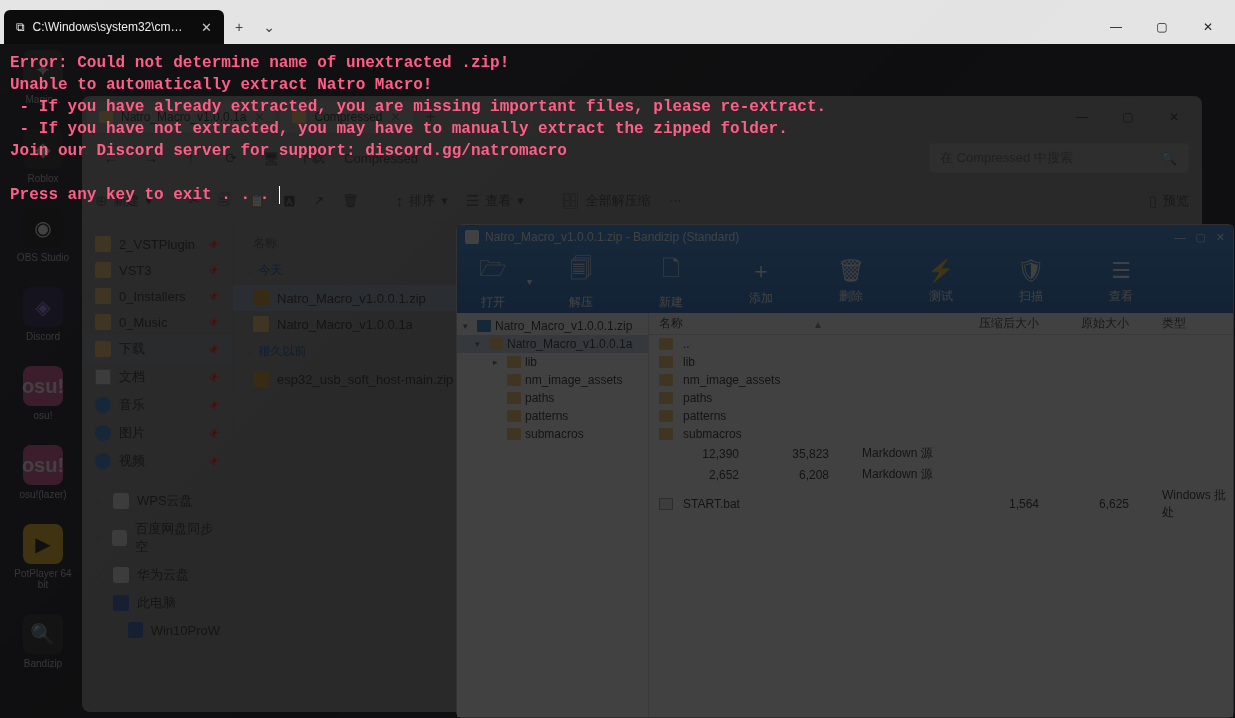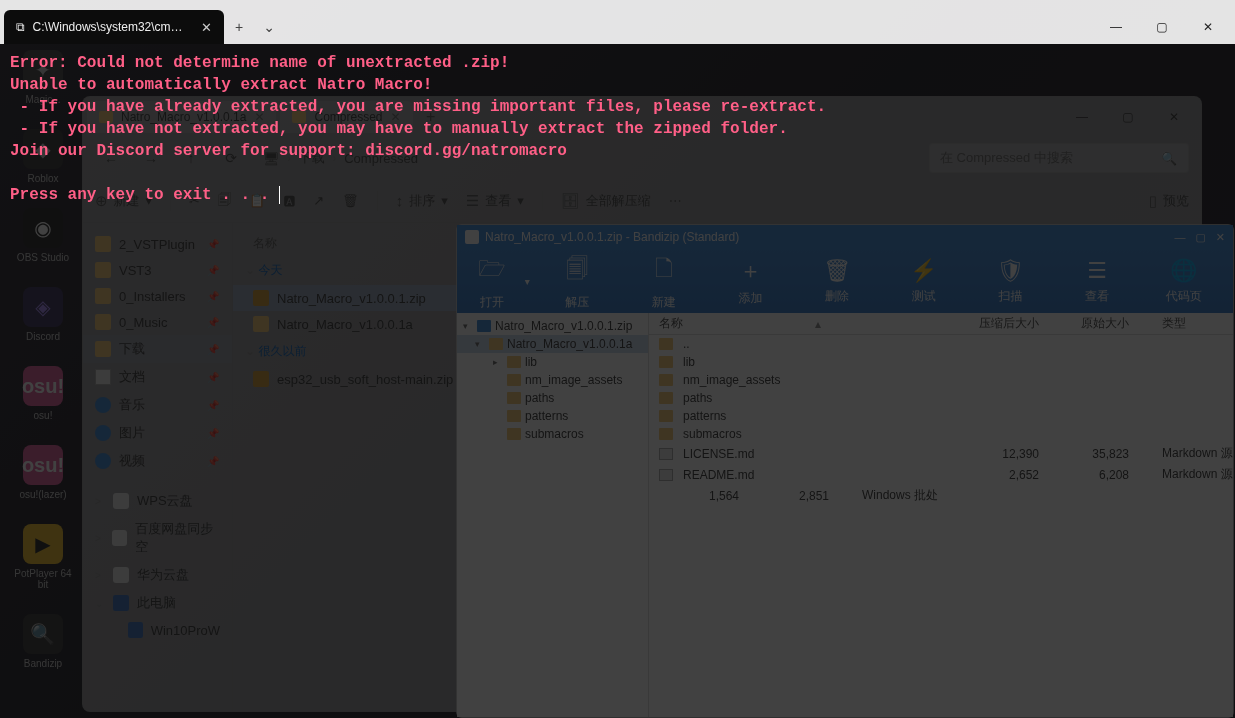--- a/index.html
+++ b/index.html
@@ -355,24 +355,20 @@
        <span>测试</span>
      </div>
       <div class="bz-r-btn ">
        <span class="rg">🛡</span>
        <span>扫描</span>
      </div>
       <div class="bz-r-btn ">
        <span class="rg">☰</span>
        <span>查看</span>
      </div>
-      <div class="bz-r-btn ">
-       <span class="rg">🌐</span>
-       <span>代码页</span>
-     </div>
     </div>
   <div class="bz-body">
     <div class="bz-tree">
       <div class="bz-tree-item">
         <span class="arrow">▾</span>
           <span class="fold" style="background:#3a87d8;"></span>
         <span>Natro_Macro_v1.0.0.1.zip</span>
       </div>
       <div class="bz-tree-item selected" style="padding-left:18px;">
         <span class="arrow">▾</span>
@@ -463,40 +459,36 @@
           <div class="bz-row">
        <span class="bz-c-name">
               <span class="fico bz-fold"></span>
               <span>submacros</span>
             </span>
        <span class="bz-c-comp"></span>
        <span class="bz-c-orig"></span>
        <span class="bz-c-type"></span>
      </div>
           <div class="bz-row">
-       <span class="bz-c-name">
-              <span class="fico bz-doc"></span>
-              <span>LICENSE.md</span>
-            </span>
        <span class="bz-c-comp">12,390</span>
        <span class="bz-c-orig">35,823</span>
        <span class="bz-c-type">Markdown 源</span>
      </div>
           <div class="bz-row">
-       <span class="bz-c-name">
-              <span class="fico bz-doc"></span>
-              <span>README.md</span>
-            </span>
        <span class="bz-c-comp">2,652</span>
        <span class="bz-c-orig">6,208</span>
        <span class="bz-c-type">Markdown 源</span>
      </div>
           <div class="bz-row">
+       <span class="bz-c-name">
+              <span class="fico bz-doc"></span>
+              <span>START.bat</span>
+            </span>
        <span class="bz-c-comp">1,564</span>
-       <span class="bz-c-orig">2,851</span>
+       <span class="bz-c-orig">6,625</span>
        <span class="bz-c-type">Windows 批处</span>
      </div>
         </div>
     </div>
   </div>
 </div>
 
 <div class="terminal-window">
   <div class="term-tabs">
     <div class="term-tab">

